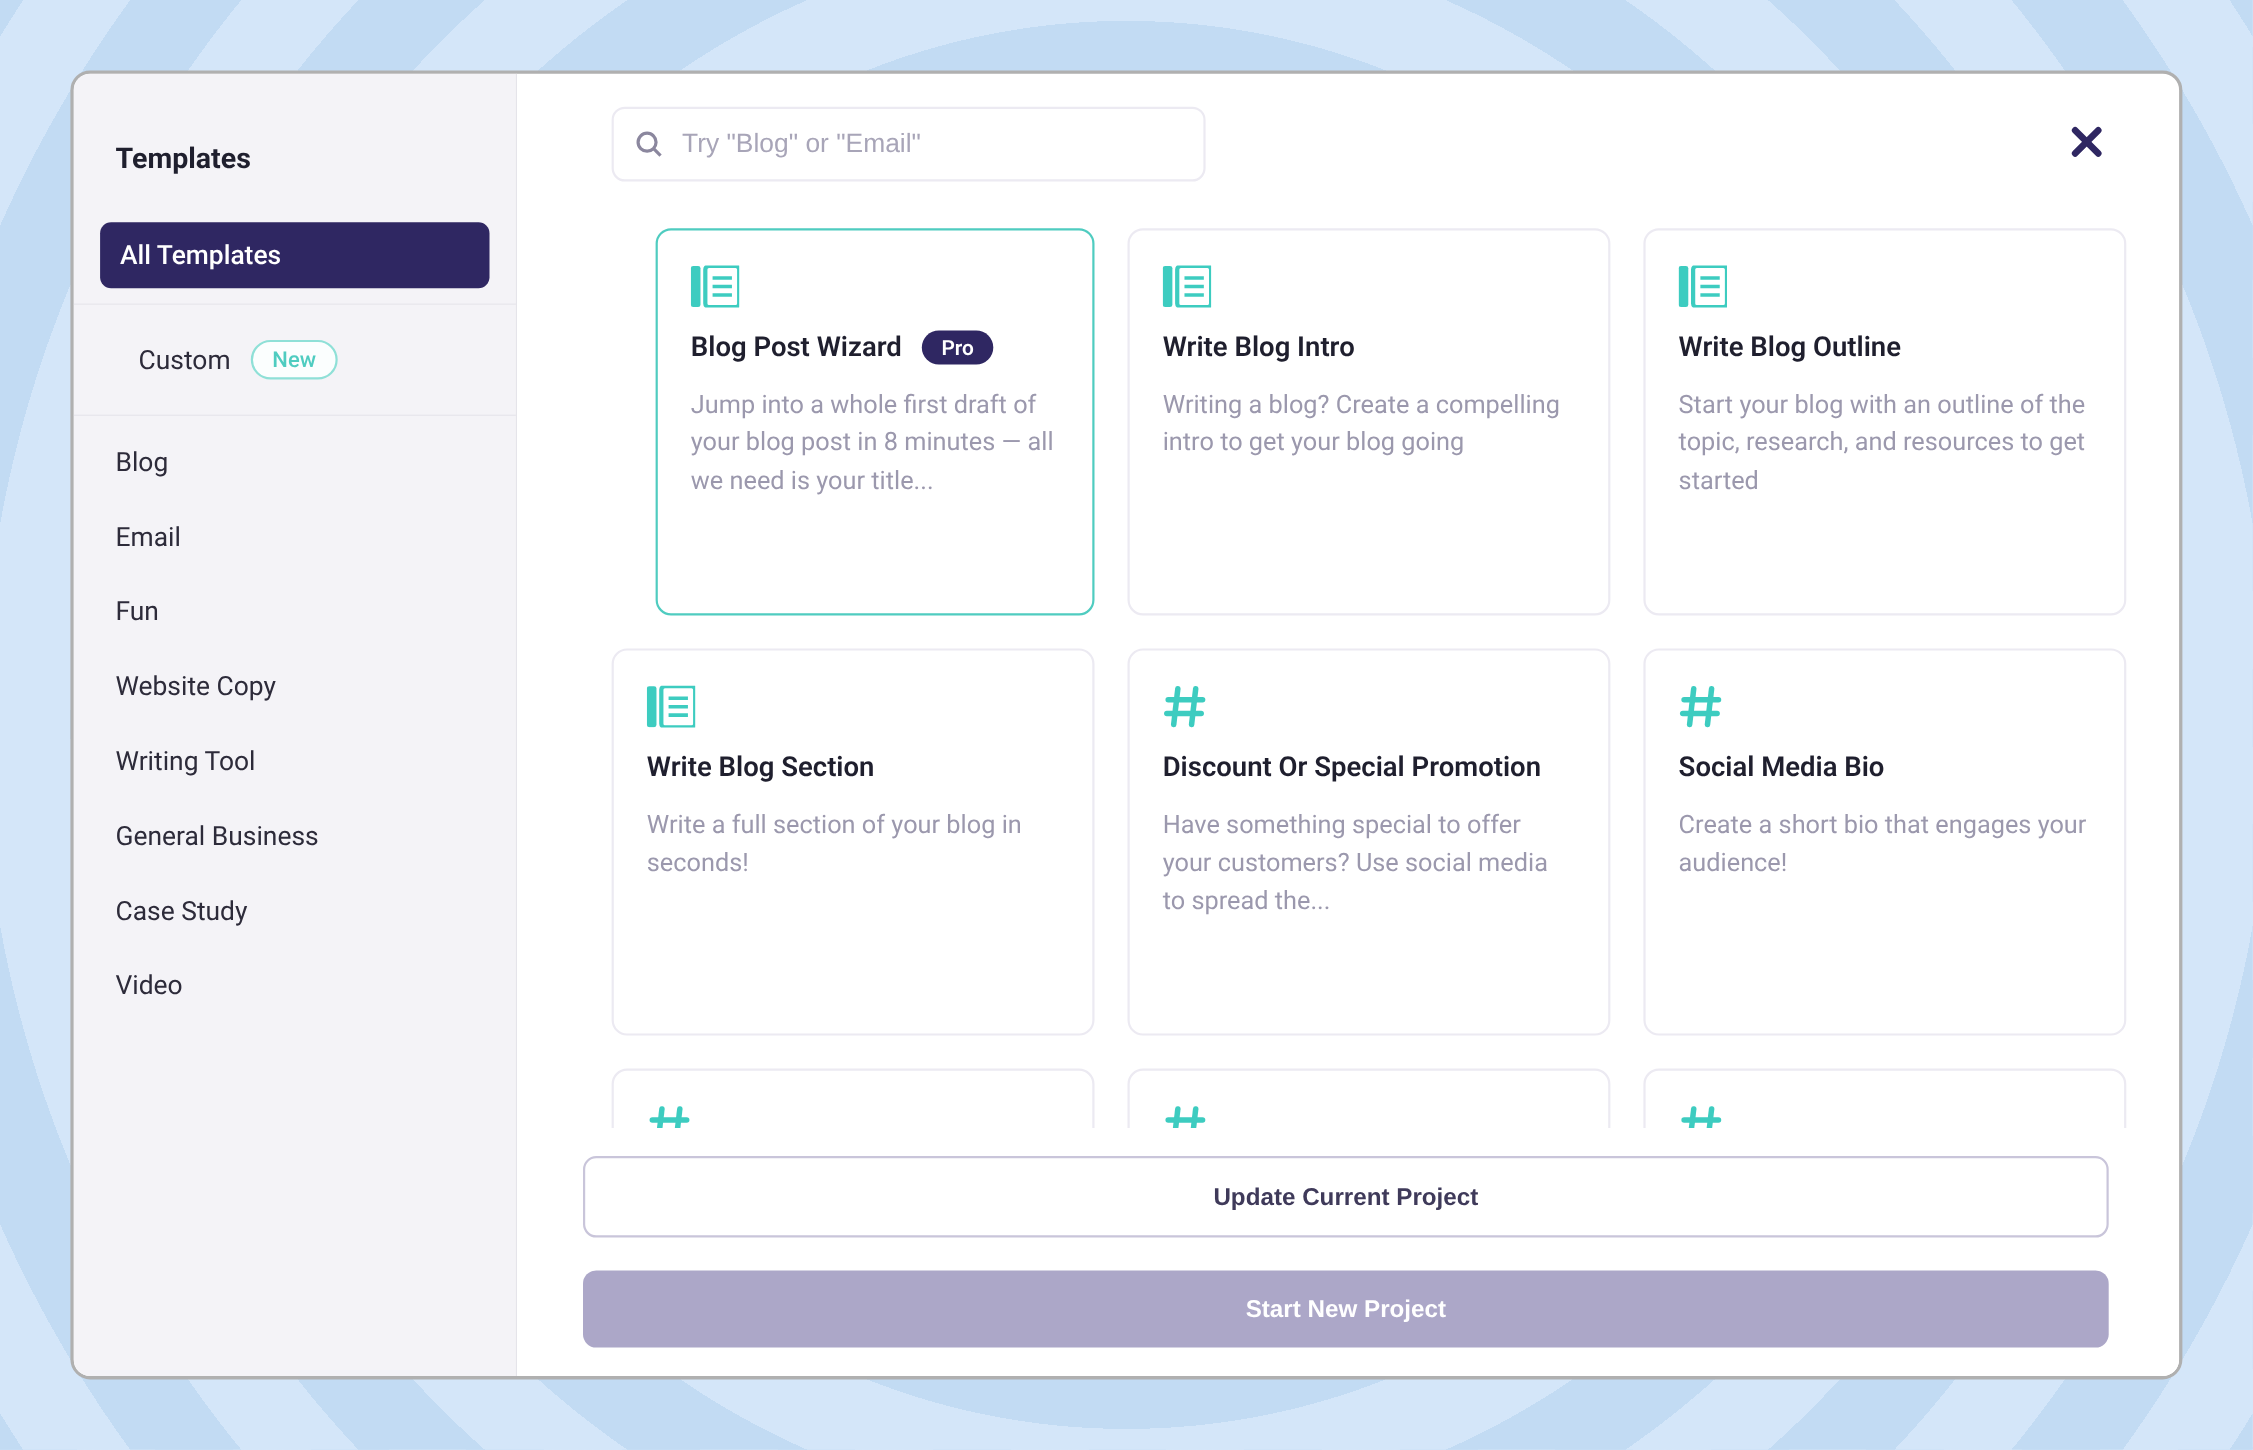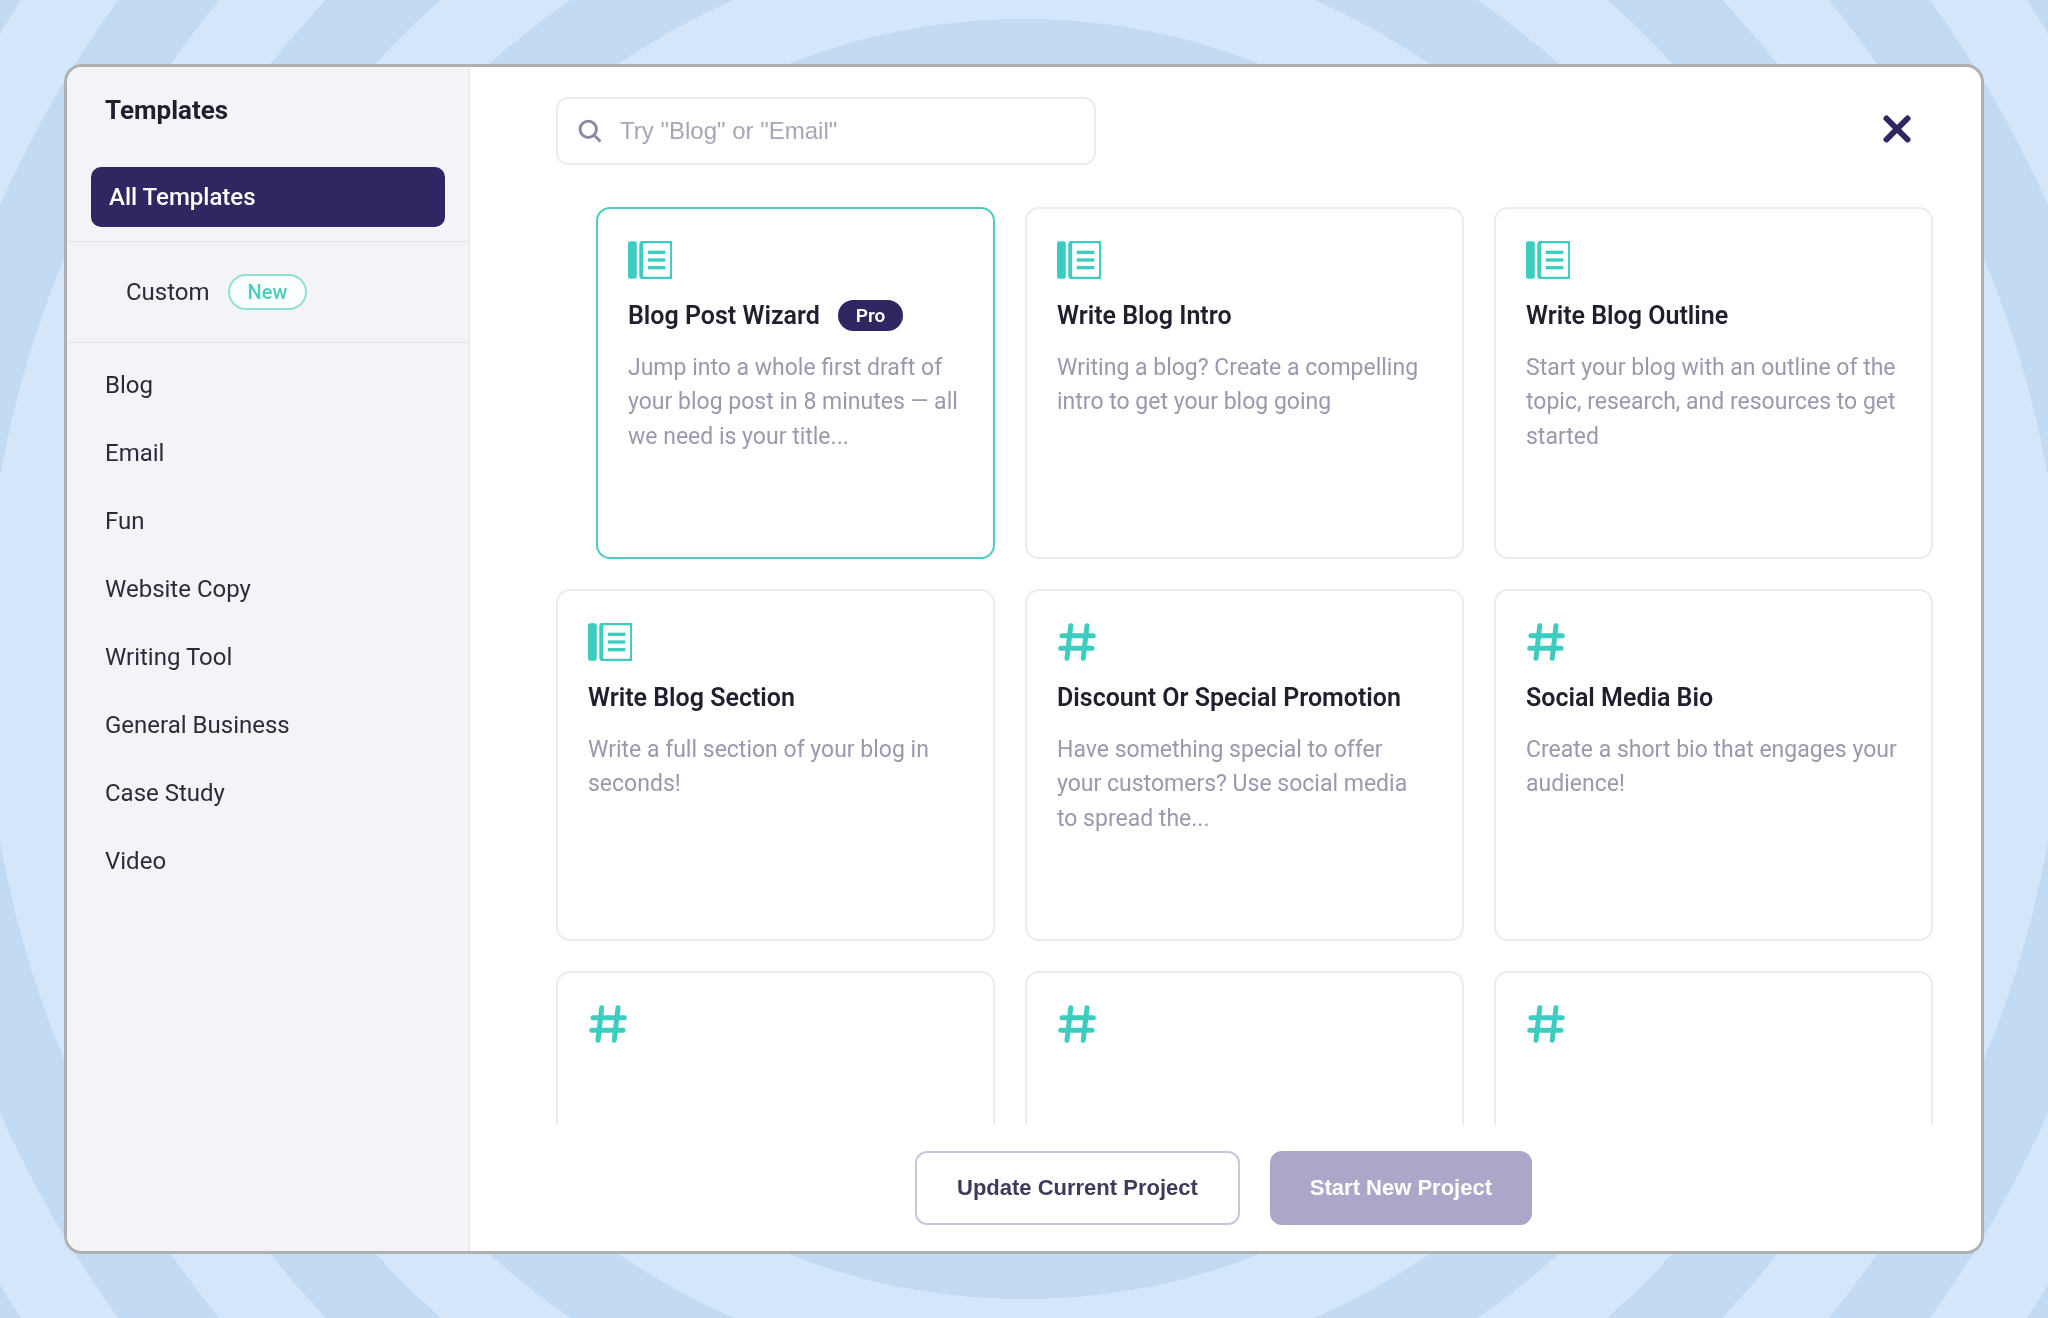--- a/index.html
+++ b/index.html
@@ -36,20 +36,21 @@
       display: flex;
       position: relative;
       overflow: hidden;
     }
     .sidebar {
       width: 403px;
       background: #f4f3f7;
       border-right: 1px solid #e5e4ea;
       display: flex;
       flex-direction: column;
+      padding-top: 35px;
     }
     .sidebar-title {
       font-size: 26px;
       font-weight: 700;
       color: #1f1f2e;
       padding: 28px 38px 42px 38px;
     }
     .sidebar-item {
       padding: 20px 38px;
       font-size: 24px;
@@ -188,24 +189,25 @@
       font-size: 19px;
       font-weight: 600;
     }
     .card-desc {
       font-size: 23px;
       color: #9b98ad;
       line-height: 1.5;
     }
     .footer {
       display: flex;
-      justify-content: center;
+      justify-content: flex-start;
       gap: 30px;
       padding: 26px 64px 26px 60px;
       background: #fff;
+      flex-direction: column;
     }
     .btn {
       padding: 22px 40px;
       border-radius: 12px;
       font-size: 22px;
       font-weight: 600;
       cursor: pointer;
       border: none;
     }
     .btn-secondary {

